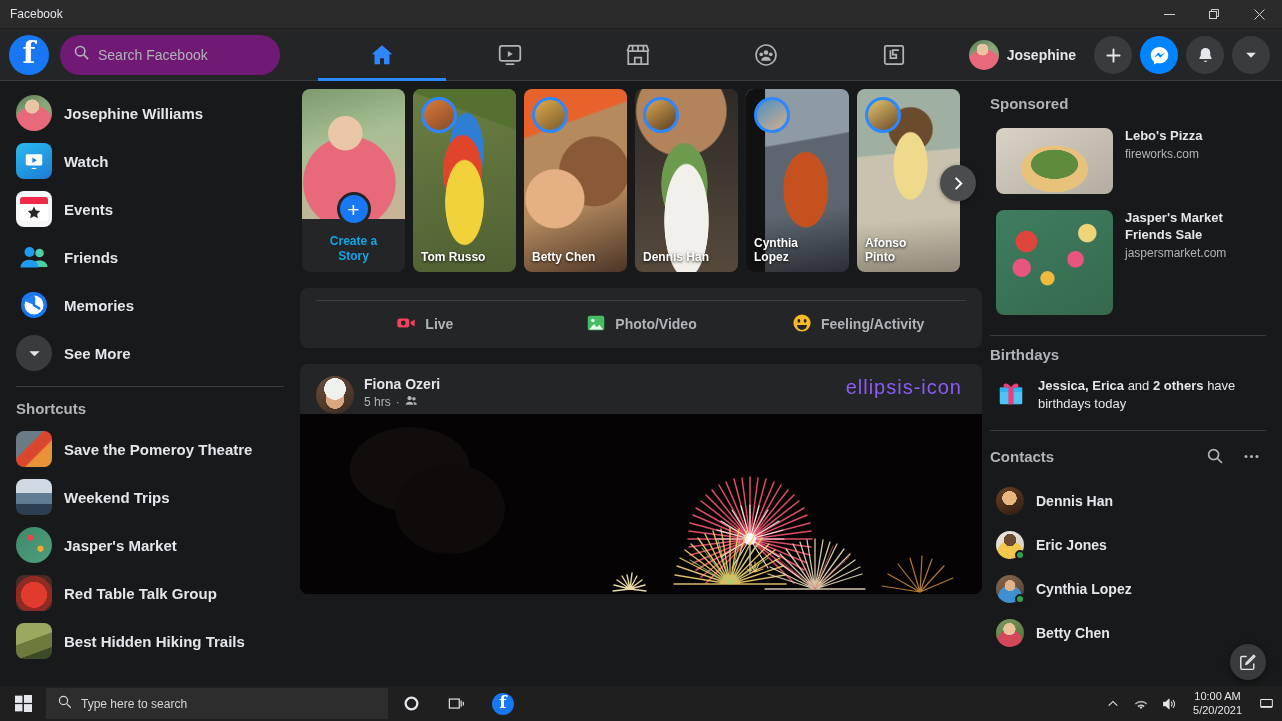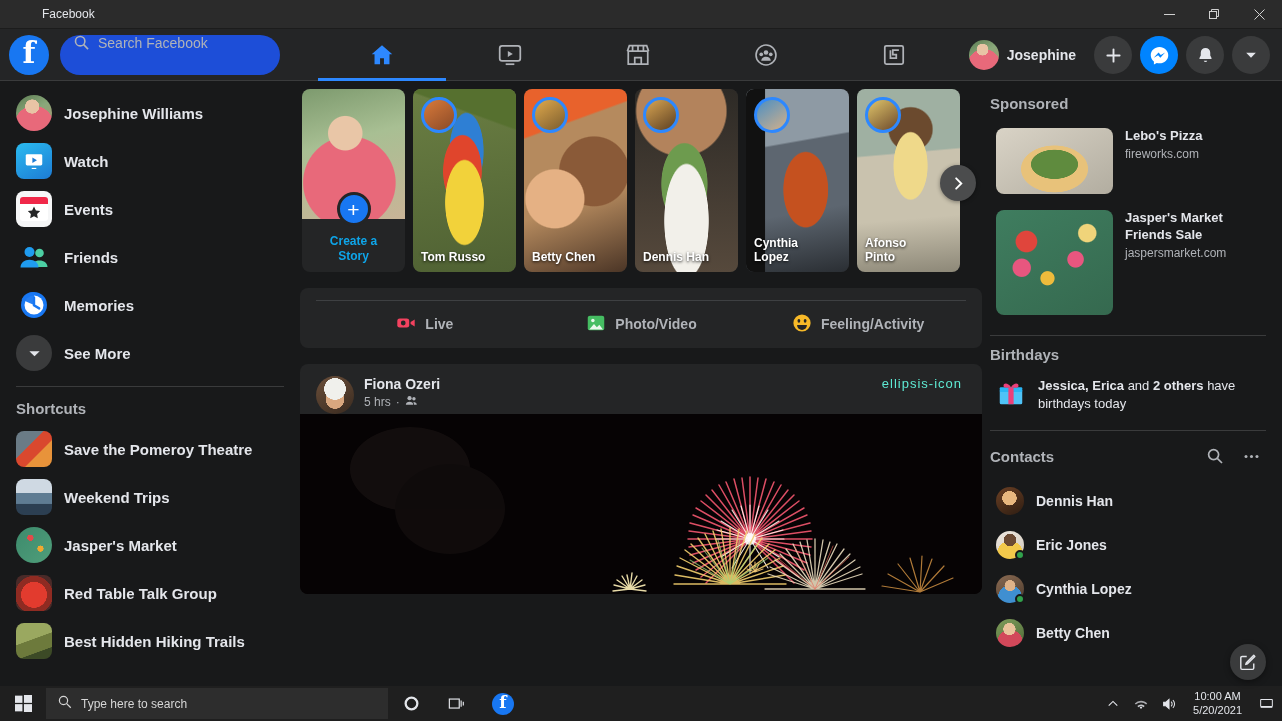--- a/index.html
+++ b/index.html
@@ -11,21 +11,21 @@
     overflow: hidden;
     position: relative;
   }
 
   
   .titlebar {
     height: 29px; background: #2b2b2b;
     display: flex; align-items: center;
     border-bottom: 1px solid #1c1c1c;
   }
-  .titlebar-title { font-size: 12px; color: #e4e6eb; padding-left: 10px; flex: 1; margin-left: 32px; }
+  .titlebar-title { font-size: 12px; color: #e4e6eb; padding-left: 10px; flex: 1; }
   .win-btns { display: flex; height: 29px; }
   .win-btn {
     width: 45px; height: 29px; display: flex; align-items: center; justify-content: center;
     color: #d0d0d0;
   }
 
   
   .fb-header {
     height: 52px; background: #242526;
     display: flex; align-items: center;
@@ -34,22 +34,22 @@
   }
   .fb-logo {
     width: 40px; height: 40px; border-radius: 50%;
     background: #1877f2; margin-left: 9px;
     display: flex; align-items: center; justify-content: center;
     font-family: "DejaVu Serif", serif; font-weight: bold; font-size: 30px;
     color: #fff; line-height: 1; padding-bottom: 4px;
   }
   .search-box {
     margin-left: 11px; height: 40px; width: 220px;
-    background: #1d4ed8; border-radius: 20px;
-    display: flex; align-items: flex-start; padding: 0 14px; gap: 9px;
+    background: #701a75; border-radius: 20px;
+    display: flex; align-items: center; padding: 0 14px; gap: 9px;
   }
   .search-box .ph { font-size: 14px; color: #b0b3b8; }
 
   .nav-tabs { display: flex; position: absolute; left: 318px; top: 0; height: 56px; }
   .nav-tab {
     width: 128px; height: 52px;
     display: flex; align-items: center; justify-content: center;
     position: relative; cursor: pointer;
   }
   .nav-tab.active::after {
@@ -147,21 +147,21 @@
   .comp-act {
     flex: 1; display: flex; align-items: center; justify-content: center; gap: 8px;
     height: 36px; border-radius: 8px; cursor: pointer;
   }
   .comp-act span { font-size: 14px; font-weight: bold; color: #b0b3b8; }
 
   .post-head { display: flex; align-items: flex-start; padding: 12px 16px 0 16px; }
   .post-meta { margin-left: 10px; flex: 1; }
   .post-author { font-size: 14px; font-weight: bold; color: #e4e6eb; }
   .post-sub { font-size: 12px; color: #b0b3b8; display: flex; align-items: center; gap: 5px; margin-top: 2px; }
-  .post-more { color: #5eead4; font-size: 13px; letter-spacing: 1px; cursor: pointer; padding: 0 4px; }
+  .post-more { color: #8b5cf6; font-size: 20px; letter-spacing: 1px; cursor: pointer; padding: 0 4px; }
   .post-text { padding: 10px 16px 12px 16px; font-size: 15px; color: #e4e6eb; }
   .post-img { width: 100%; height: 180px; position: relative; overflow: hidden;
               background: #0a0506; }
 
   
   .rightbar { width: 300px; padding: 8px 16px 0 8px; flex-shrink: 0; overflow: hidden; }
   .rb-heading { font-size: 15px; font-weight: bold; color: #b0b3b8; padding: 6px 0 8px 0; }
   .rb-heading-row { display: flex; align-items: center; justify-content: space-between; padding: 6px 0 8px 0; }
   .rb-icons { display: flex; gap: 6px; align-items: center; }
   .rb-ic-btn { width: 30px; height: 30px; border-radius: 50%; display: flex;

